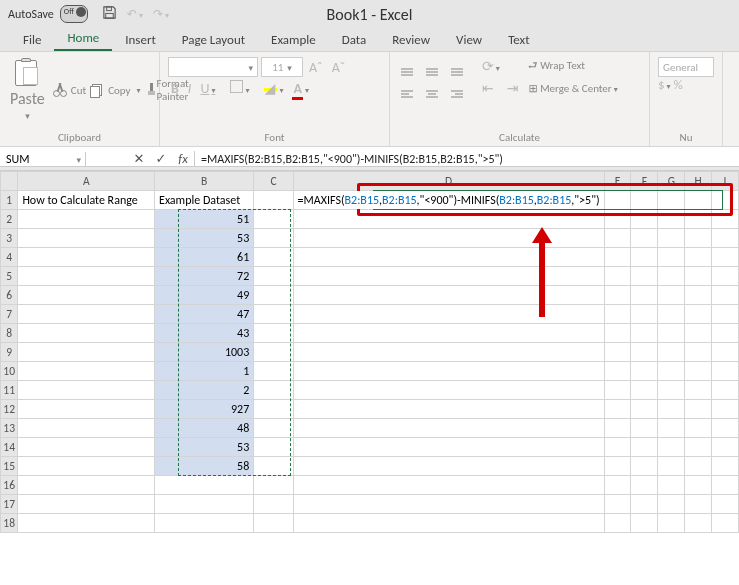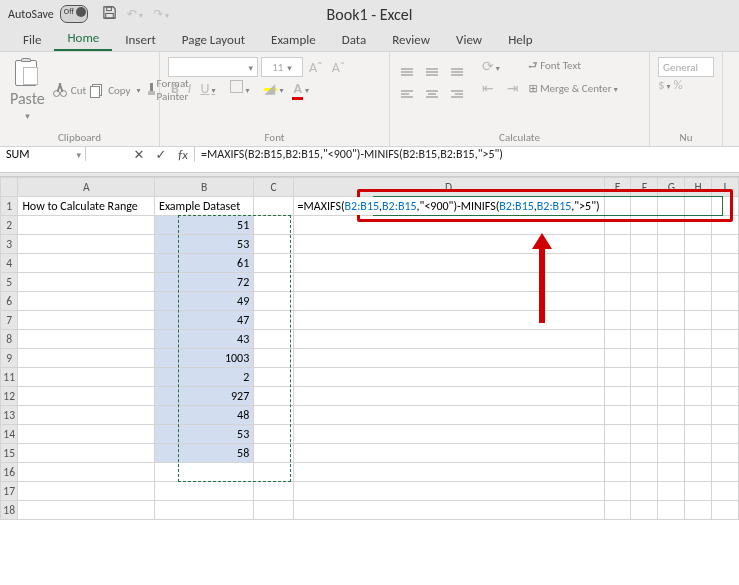--- a/index.html
+++ b/index.html
@@ -48,21 +48,21 @@
   .bord{width:13px;height:13px;border:1.4px solid #bbb;display:inline-block}
   .fillcan{width:13px;height:11px;display:inline-block;border-bottom:3px solid #ff0}
   .fontA{font-weight:600;border-bottom:3px solid #d00;padding:0 1px}
   .aligngroup .row{display:flex;align-items:center;gap:7px;margin-bottom:3px;color:#bbb}
   .alines{display:inline-flex;flex-direction:column;gap:1px}
   .alines i{width:12px;height:1.8px;background:#bbb;display:block}
   .alines.top i:first-child{margin-top:0}
   .alines.mid{justify-content:center}
   .numgroup{min-width:48px}
   
-  .fbar{height:26px;border-bottom:1px solid #ccc;display:flex;align-items:flex-start;background:#fff;font-size:13px}
+  .fbar{height:20px;border-bottom:1px solid #ccc;display:flex;align-items:flex-end;background:#fff;font-size:13px}
   .namebox{width:86px;border-right:1px solid #ccc;display:flex;align-items:center;padding-left:6px;justify-content:space-between;padding-right:4px}
   .namebox input{border:none;width:56px;font-size:12px;outline:none}
   .fbtns{display:flex;align-items:center;border-right:1px solid #ccc;margin-left:42px}
   .fbtns span{width:22px;text-align:center;color:#555;font-size:13px}
   .fx{font-style:italic;font-size:12px}
   .finput{flex:1;padding-left:6px;display:flex;align-items:center;font-size:12px;color:#222}
   
   .grid-h{height:4px;background:#e8e8e8;border-bottom:1px solid #ccc}
   .gridwrap{position:relative}
   table.sheet{border-collapse:collapse;table-layout:fixed}
@@ -111,21 +111,21 @@
 
 <div class="menutabs">
   <div class="mtab">File</div>
   <div class="mtab active">Home</div>
   <div class="mtab">Insert</div>
   <div class="mtab">Page Layout</div>
   <div class="mtab">Example</div>
   <div class="mtab">Data</div>
   <div class="mtab">Review</div>
   <div class="mtab">View</div>
-  <div class="mtab">Help</div>
+  <div class="mtab">Text</div>
 </div>
 
 <div class="ribbon">
   <div class="rgroup" style="width:160px">
     <div class="clip-top">
       <div class="paste-btn">
         <div class="paste-ico">
             <div class="board"></div>
             <div class="clipclip"></div>
             <div class="clipsheet"></div>
@@ -198,21 +198,21 @@
               <i></i>
               <i></i>
               <i></i>
             </span></span>
       <span class="btn"><span class="alines">
               <i></i>
               <i></i>
               <i></i>
             </span></span>
       <span class="btn" style="margin-left:6px">⟳<span class="dd">▾</span></span>
-      <span style="margin-left:18px" class="wraplbl"><span>⮐</span> <span>Font Text</span></span>
+      <span style="margin-left:18px" class="wraplbl"><span>⮐</span> <span>Wrap Text</span></span>
     </div>
     <div class="row">
       <span class="btn"><span class="alines">
               <i></i>
               <i style="width:8px"></i>
               <i></i>
             </span></span>
       <span class="btn"><span class="alines">
               <i></i>
               <i style="width:8px;margin:0 auto"></i>
@@ -378,20 +378,32 @@
           <td class="r sel">1003</td>
           <td class=""></td>
           <td class=""></td>
           <td class=""></td>
           <td class=""></td>
           <td class=""></td>
           <td class=""></td>
           <td class=""></td>
         </tr>
         <tr>
+          <th class="rowh">10</th>
+          <td class=""></td>
+          <td class="r sel">1</td>
+          <td class=""></td>
+          <td class=""></td>
+          <td class=""></td>
+          <td class=""></td>
+          <td class=""></td>
+          <td class=""></td>
+          <td class=""></td>
+        </tr>
+        <tr>
           <th class="rowh">11</th>
           <td class=""></td>
           <td class="r sel">2</td>
           <td class=""></td>
           <td class=""></td>
           <td class=""></td>
           <td class=""></td>
           <td class=""></td>
           <td class=""></td>
           <td class=""></td>

